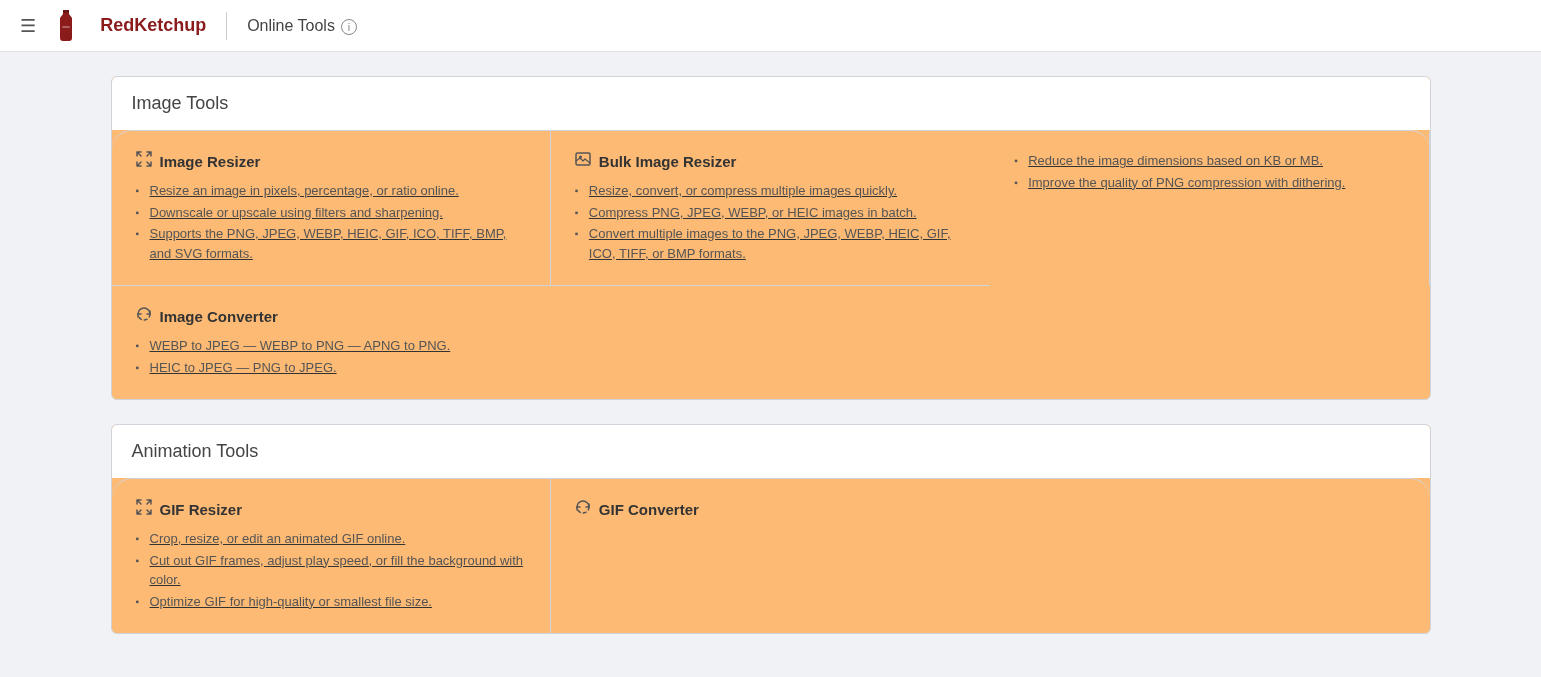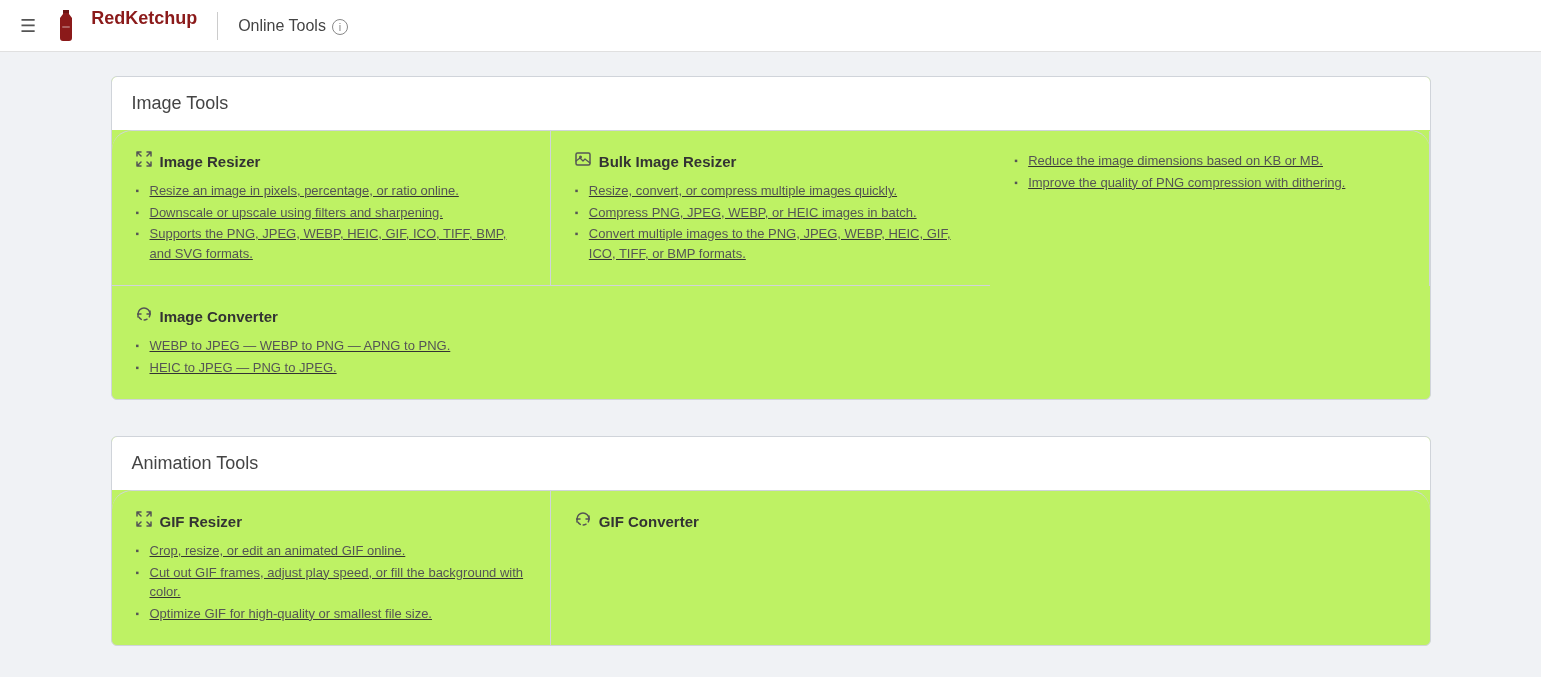--- a/index.html
+++ b/index.html
@@ -21,22 +21,22 @@
       gap: 12px;
     }
     .header-menu-icon {
       font-size: 18px;
       color: #555;
       cursor: pointer;
       padding: 4px;
     }
     .header-logo {
       display: flex;
-      align-items: flex-start;
-      gap: 11px;
+      align-items: center;
+      gap: 20px;
       text-decoration: none;
     }
     .logo-bottle {
       width: 28px;
       height: 36px;
     }
     .header-brand {
       font-size: 18px;
       font-weight: 700;
       color: #8b1a1a;
@@ -69,24 +69,24 @@
 
     
     .main-content {
       padding: 24px 40px;
       max-width: 1400px;
       margin: 0 auto;
     }
 
     
     .section-card {
-      background: #bef264;
+      background: #fdba74;
       border: 1px solid #d0d4da;
       border-radius: 6px;
-      margin-bottom: 36px;
+      margin-bottom: 24px;
       overflow: hidden;
     }
     .section-title {
       font-size: 18px;
       font-weight: 500;
       color: #444;
       padding: 16px 20px;
       background: #fff;
     }
 

